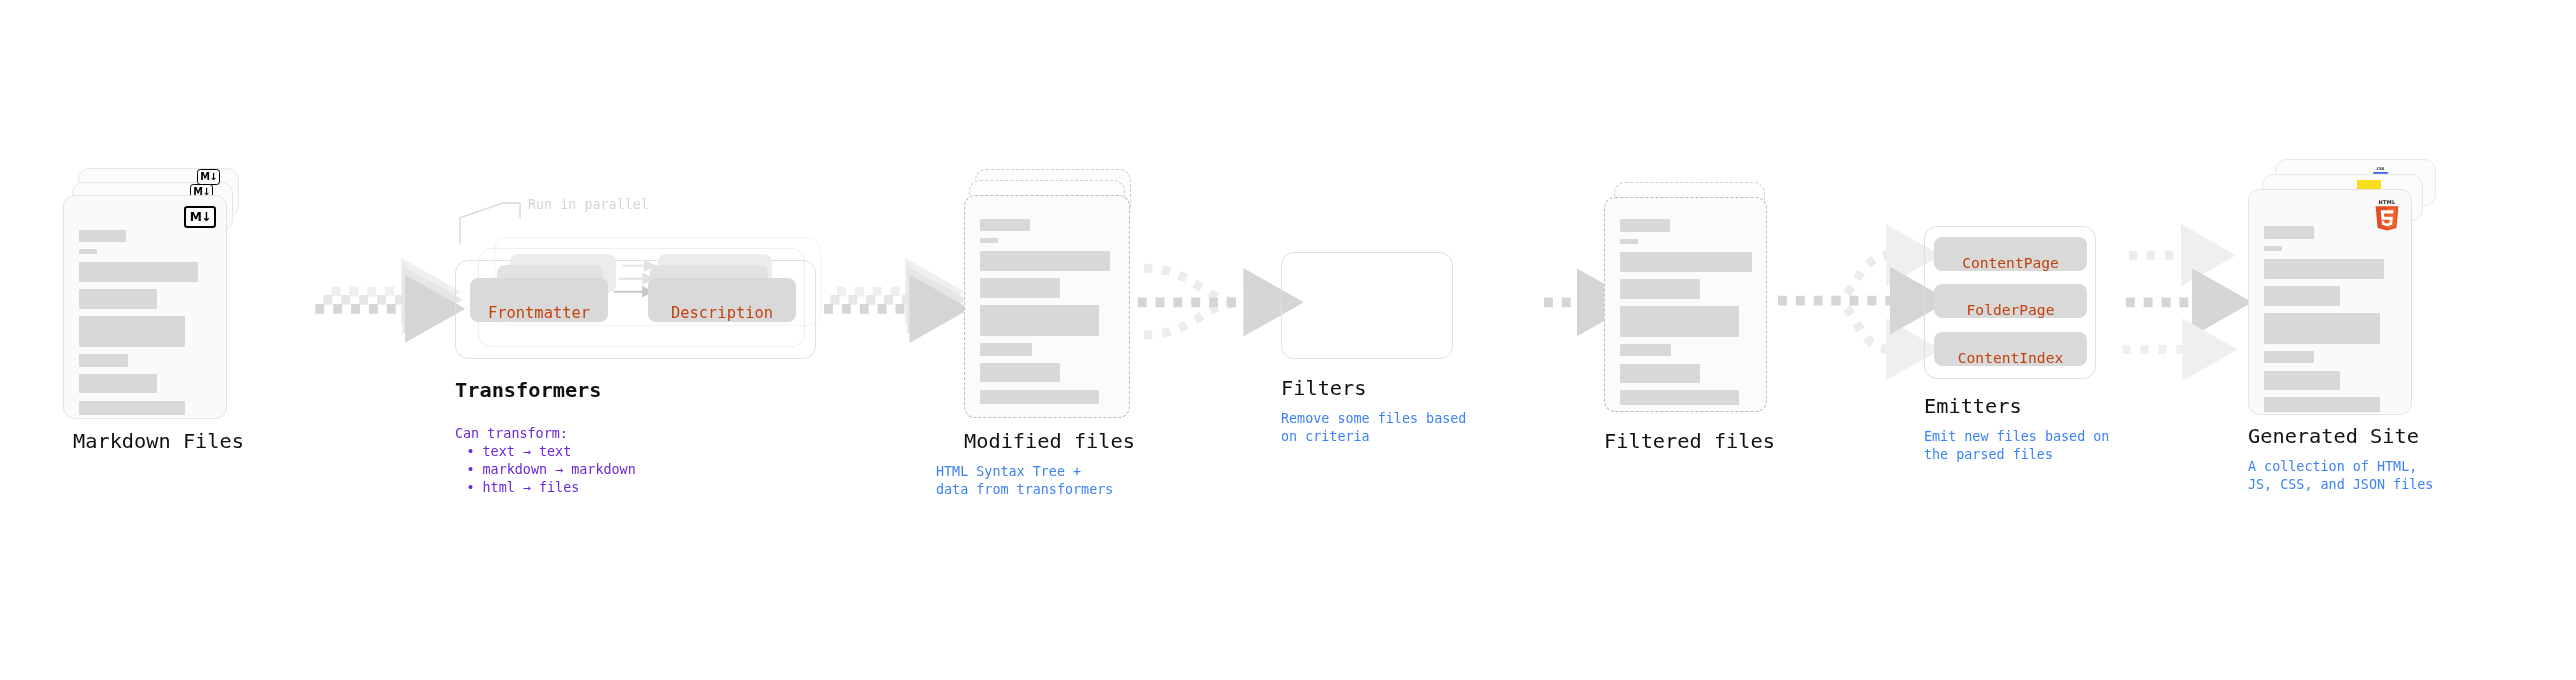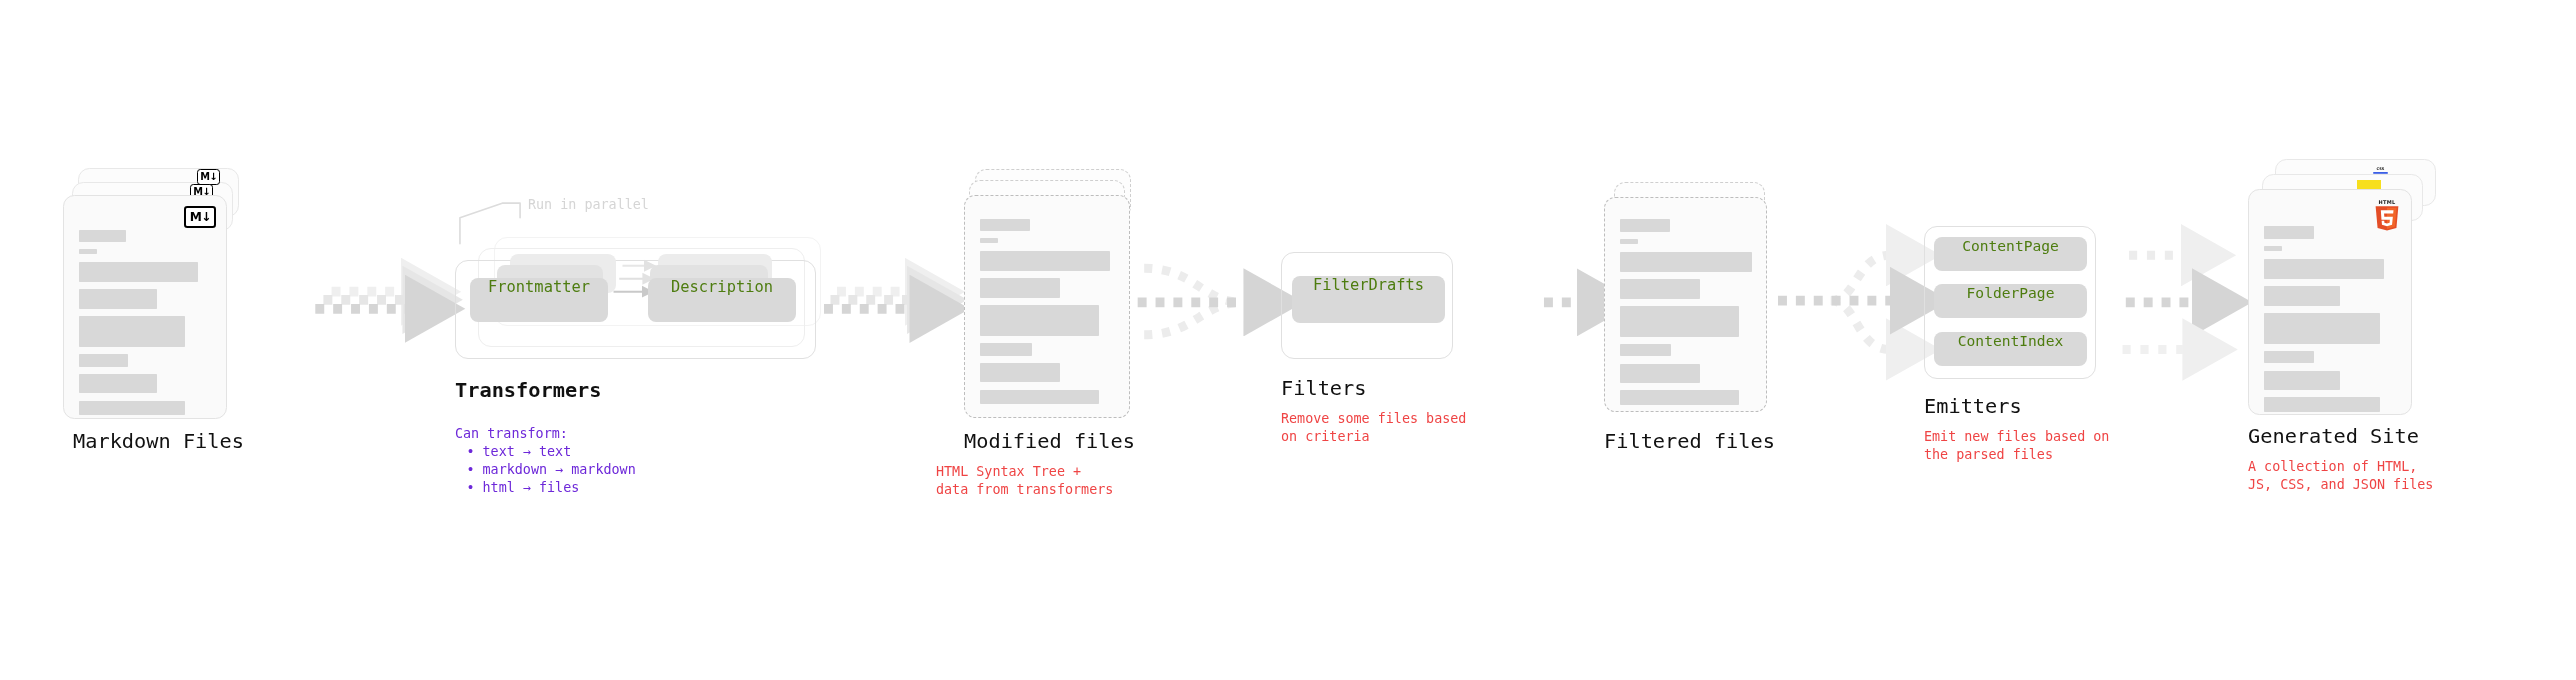--- a/index.html
+++ b/index.html
@@ -110,42 +110,42 @@
     border-color: #f3f3f3;
   }
 
   
   .pill {
     position: absolute;
     box-sizing: border-box;
     background: #d9d9d9;
     border-radius: 8.1px;
     display: flex;
-    align-items: flex-start;
+    align-items: flex-end;
     justify-content: center;
     font-size: 15.4px;
-    color: #4d7c0f;
+    color: #c2410c;
     white-space: nowrap;
   }
   .pill.g1 { background: #e2e2e2; }
   .pill.g2 { background: #ececec; }
 
   
   .title {
     position: absolute;
     font-size: 20.3px;
     letter-spacing: 0px;
     color: #111;
     white-space: nowrap;
   }
   .subtitle {
     position: absolute;
     font-size: 13.4px;
     line-height: 18px;
-    color: #ef4444;
+    color: #3b82f6;
     white-space: pre-line;
   }
   .bulletlist {
     position: absolute;
     font-size: 13.4px;
     line-height: 18px;
     color: #6d28d9;
   }
   .bulletlist .lead { display: block; }
   .bulletlist .li { display: block; padding-left: 11.4px; }
@@ -316,23 +316,20 @@
 
     <div class="title" style="left:964px;top:429px;">Modified files</div>
     <div class="subtitle" style="left:936px;top:463px;">HTML Syntax Tree +
 data from transformers</div>
   </div>
 
   <div class="abs" style="left:0;top:0;width:1585px;height:681px;">
 
     <div class="groupbox" style="left:1281px;top:252px;width:172px;height:107px;"></div>
 
-    <div class="pill" style="left:1292px;top:276px;width:153px;height:47px;">
-      <span>FilterDrafts</span>
-    </div>
 
     <div class="title" style="left:1281px;top:376px;">Filters</div>
     <div class="subtitle" style="left:1281px;top:410px;">Remove some files based
 on criteria</div>
   </div>
 
   <div class="abs" style="left:0;top:0;width:1869px;height:681px;">
 
     <div class="ghost dashed" style="left:1614px;top:182px;width:151px;height:44px;"></div>
 

